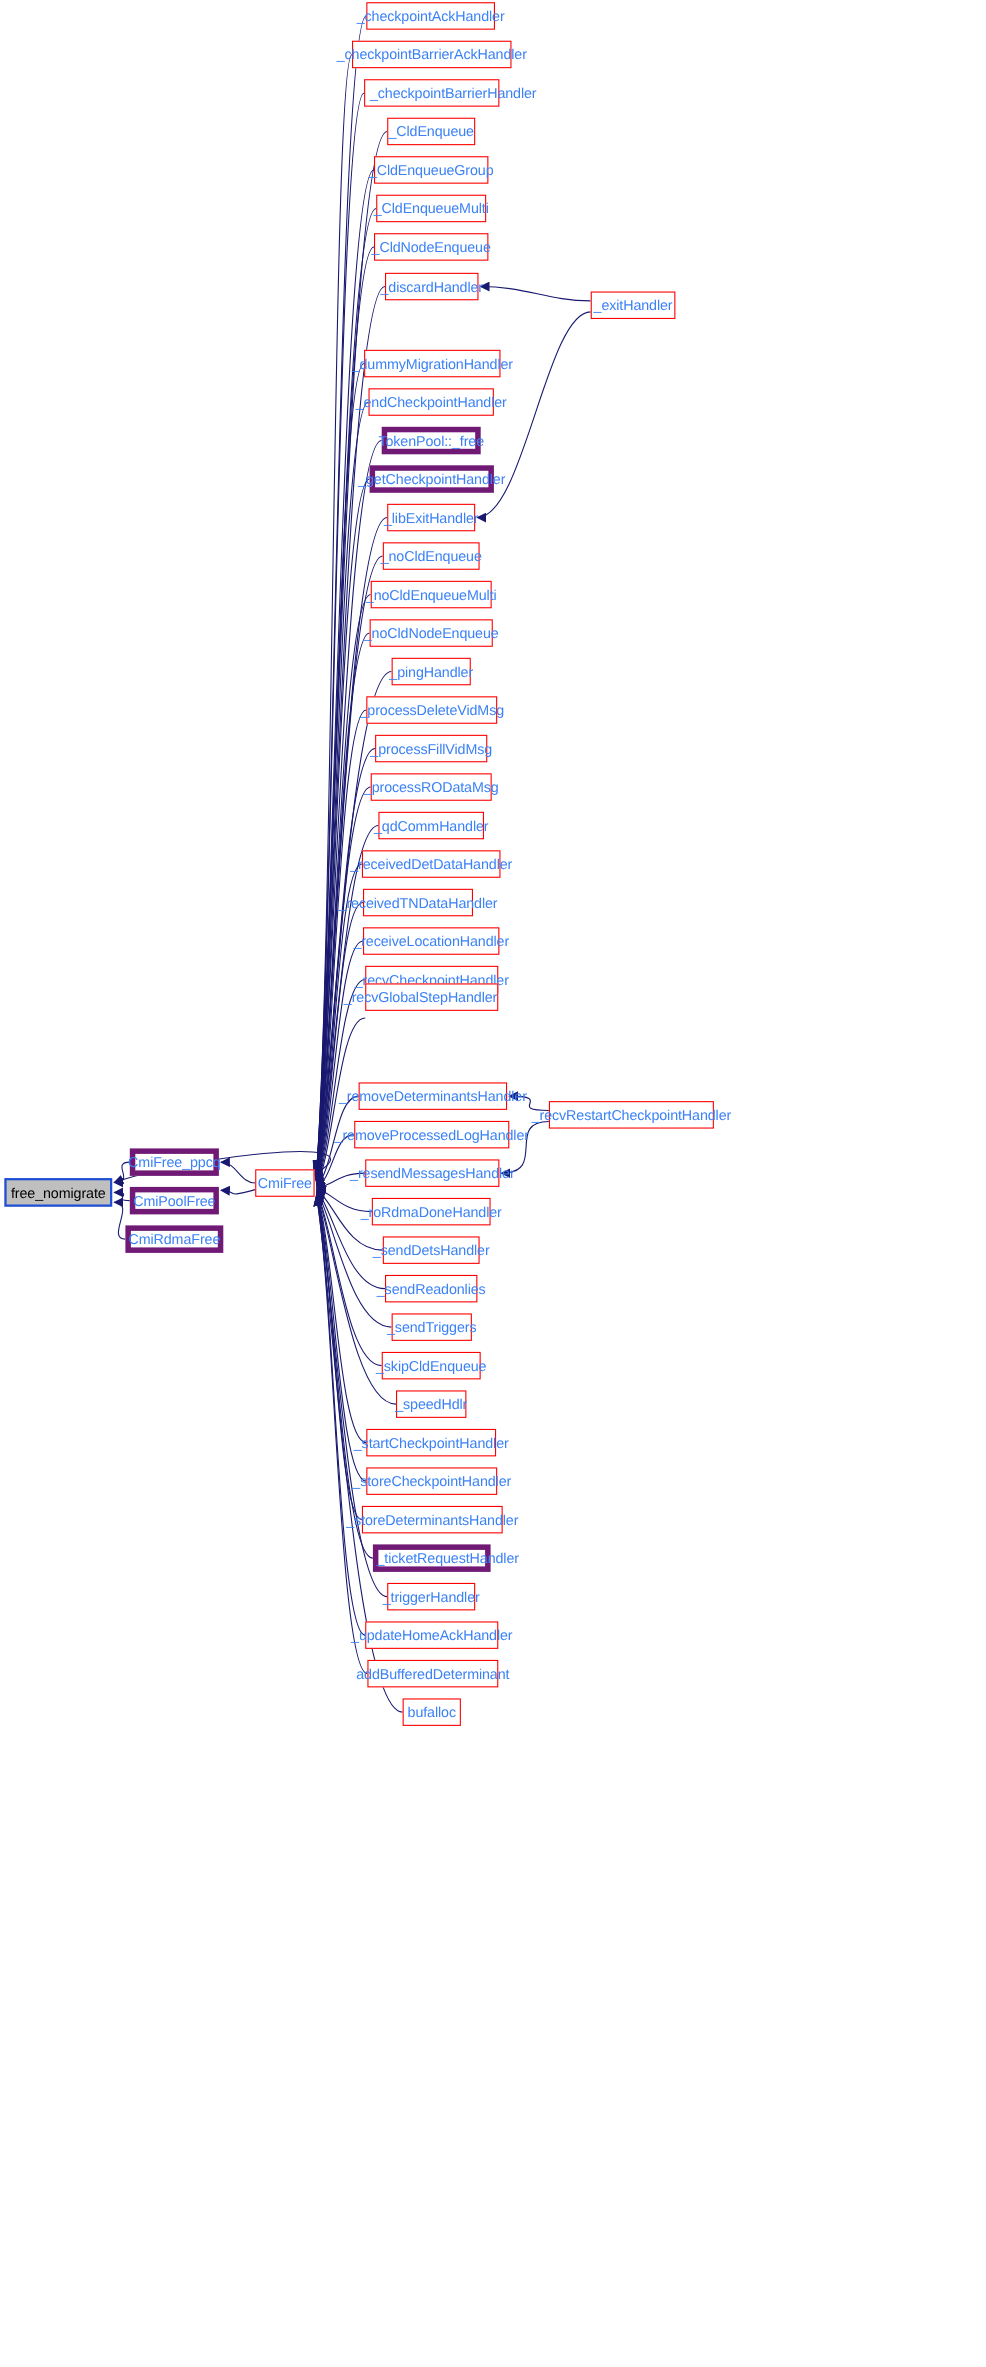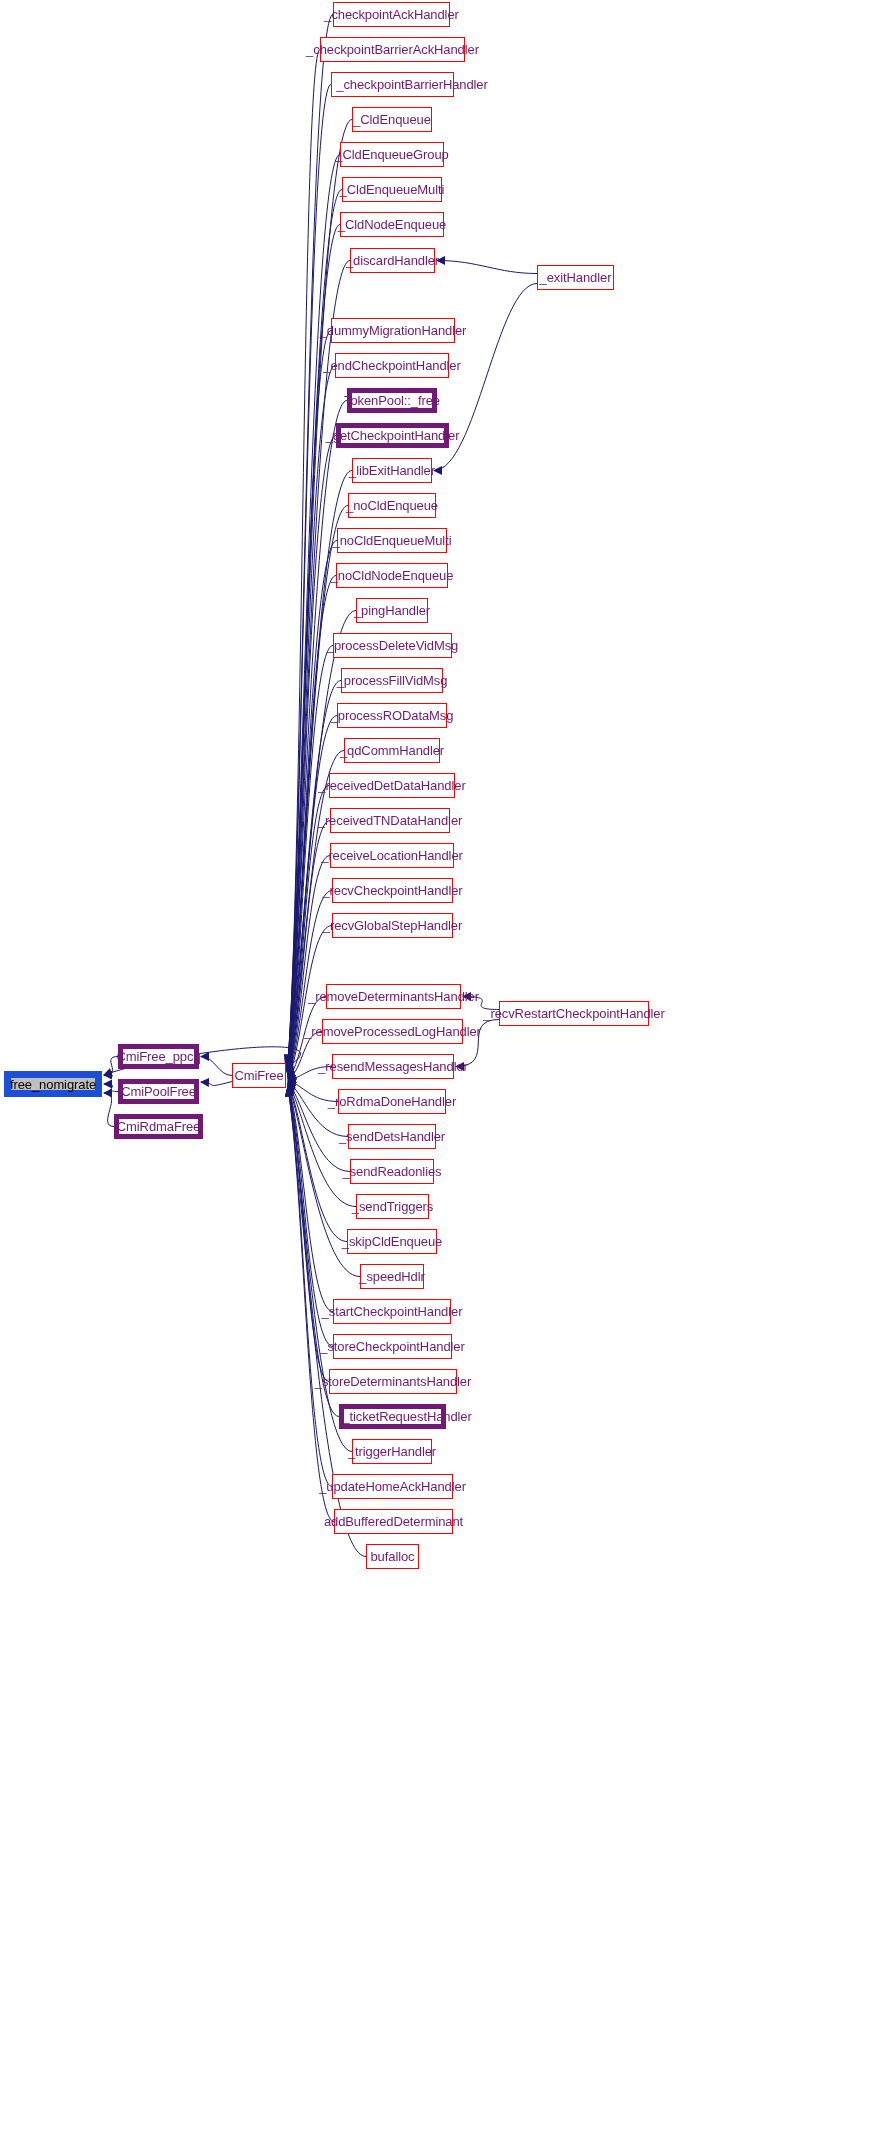--- a/index.html
+++ b/index.html
@@ -1,24 +1,24 @@
 <!DOCTYPE html>
 <html><head>
 <meta charset="utf-8">
 <style>
   html,body{margin:0;padding:0;background:#ffffff;}
   #canvas{position:relative;width:896px;height:2152px;background:#ffffff;
           font-family:"Liberation Sans",sans-serif;overflow:hidden;}
   svg.edges{position:absolute;left:0;top:0;width:896px;height:2152px;pointer-events:none;}
   .node{position:absolute;box-sizing:border-box;display:flex;align-items:center;
-        justify-content:center;background:#ffffff;font-size:13px;color:#701a75;
+        justify-content:center;background:#ffffff;font-size:13px;color:#3b82f6;
         white-space:nowrap;line-height:1;letter-spacing:-0.1px;}
   .node.red{border:1px solid #ff0000;}
   .node.black{border:5px solid #701a75;}
-  .node.root{border:7px solid #1d4ed8;background:#bfbfbf;color:#000000;}
+  .node.root{border:2px solid #1d4ed8;background:#bfbfbf;color:#000000;}
 </style>
 </head>
 <body>
 
 <div id="canvas">
   <svg class="edges" viewBox="0 0 896 2152" xmlns="http://www.w3.org/2000/svg">
     <defs>
       <marker id="ah" markerWidth="9" markerHeight="9" refX="8" refY="4.5" orient="auto" markerUnits="userSpaceOnUse">
         <path d="M0,0 L9,4.5 L0,9 z" fill="#191970"></path>
       </marker>
@@ -154,30 +154,30 @@
       </div>
       <div class="node red" style="left: 337px; top: 703px; width: 110px; height: 25px;">
         <span>_processRODataMsg</span>
       </div>
       <div class="node red" style="left: 344px; top: 738px; width: 96px; height: 25px;">
         <span>_qdCommHandler</span>
       </div>
       <div class="node red" style="left: 329px; top: 773px; width: 126px; height: 25px;">
         <span>_receivedDetDataHandler</span>
       </div>
-      <div class="node red" style="left: 330px; top: 808px; width: 120px; height: 25px;">
+      <div class="node red" style="left: 330px; top: 808px; width: 100px; height: 25px;">
         <span>_receivedTNDataHandler</span>
       </div>
       <div class="node red" style="left: 330px; top: 843px; width: 124px; height: 25px;">
         <span>_receiveLocationHandler</span>
       </div>
       <div class="node red" style="left: 332px; top: 878px; width: 121px; height: 25px;">
         <span>_recvCheckpointHandler</span>
       </div>
-      <div class="node red" style="left: 332px; top: 913px; width: 121px; height: 25px;">
+      <div class="node red" style="left: 332px; top: 894px; width: 121px; height: 25px; justify-content: flex-end;">
         <span>_recvGlobalStepHandler</span>
       </div>
       <div class="node red" style="left: 326px; top: 984px; width: 135px; height: 25px;">
         <span>_removeDeterminantsHandler</span>
       </div>
       <div class="node red" style="left: 322px; top: 1019px; width: 141px; height: 25px;">
         <span>_removeProcessedLogHandler</span>
       </div>
       <div class="node red" style="left: 332px; top: 1054px; width: 122px; height: 25px;">
         <span>_resendMessagesHandler</span>

